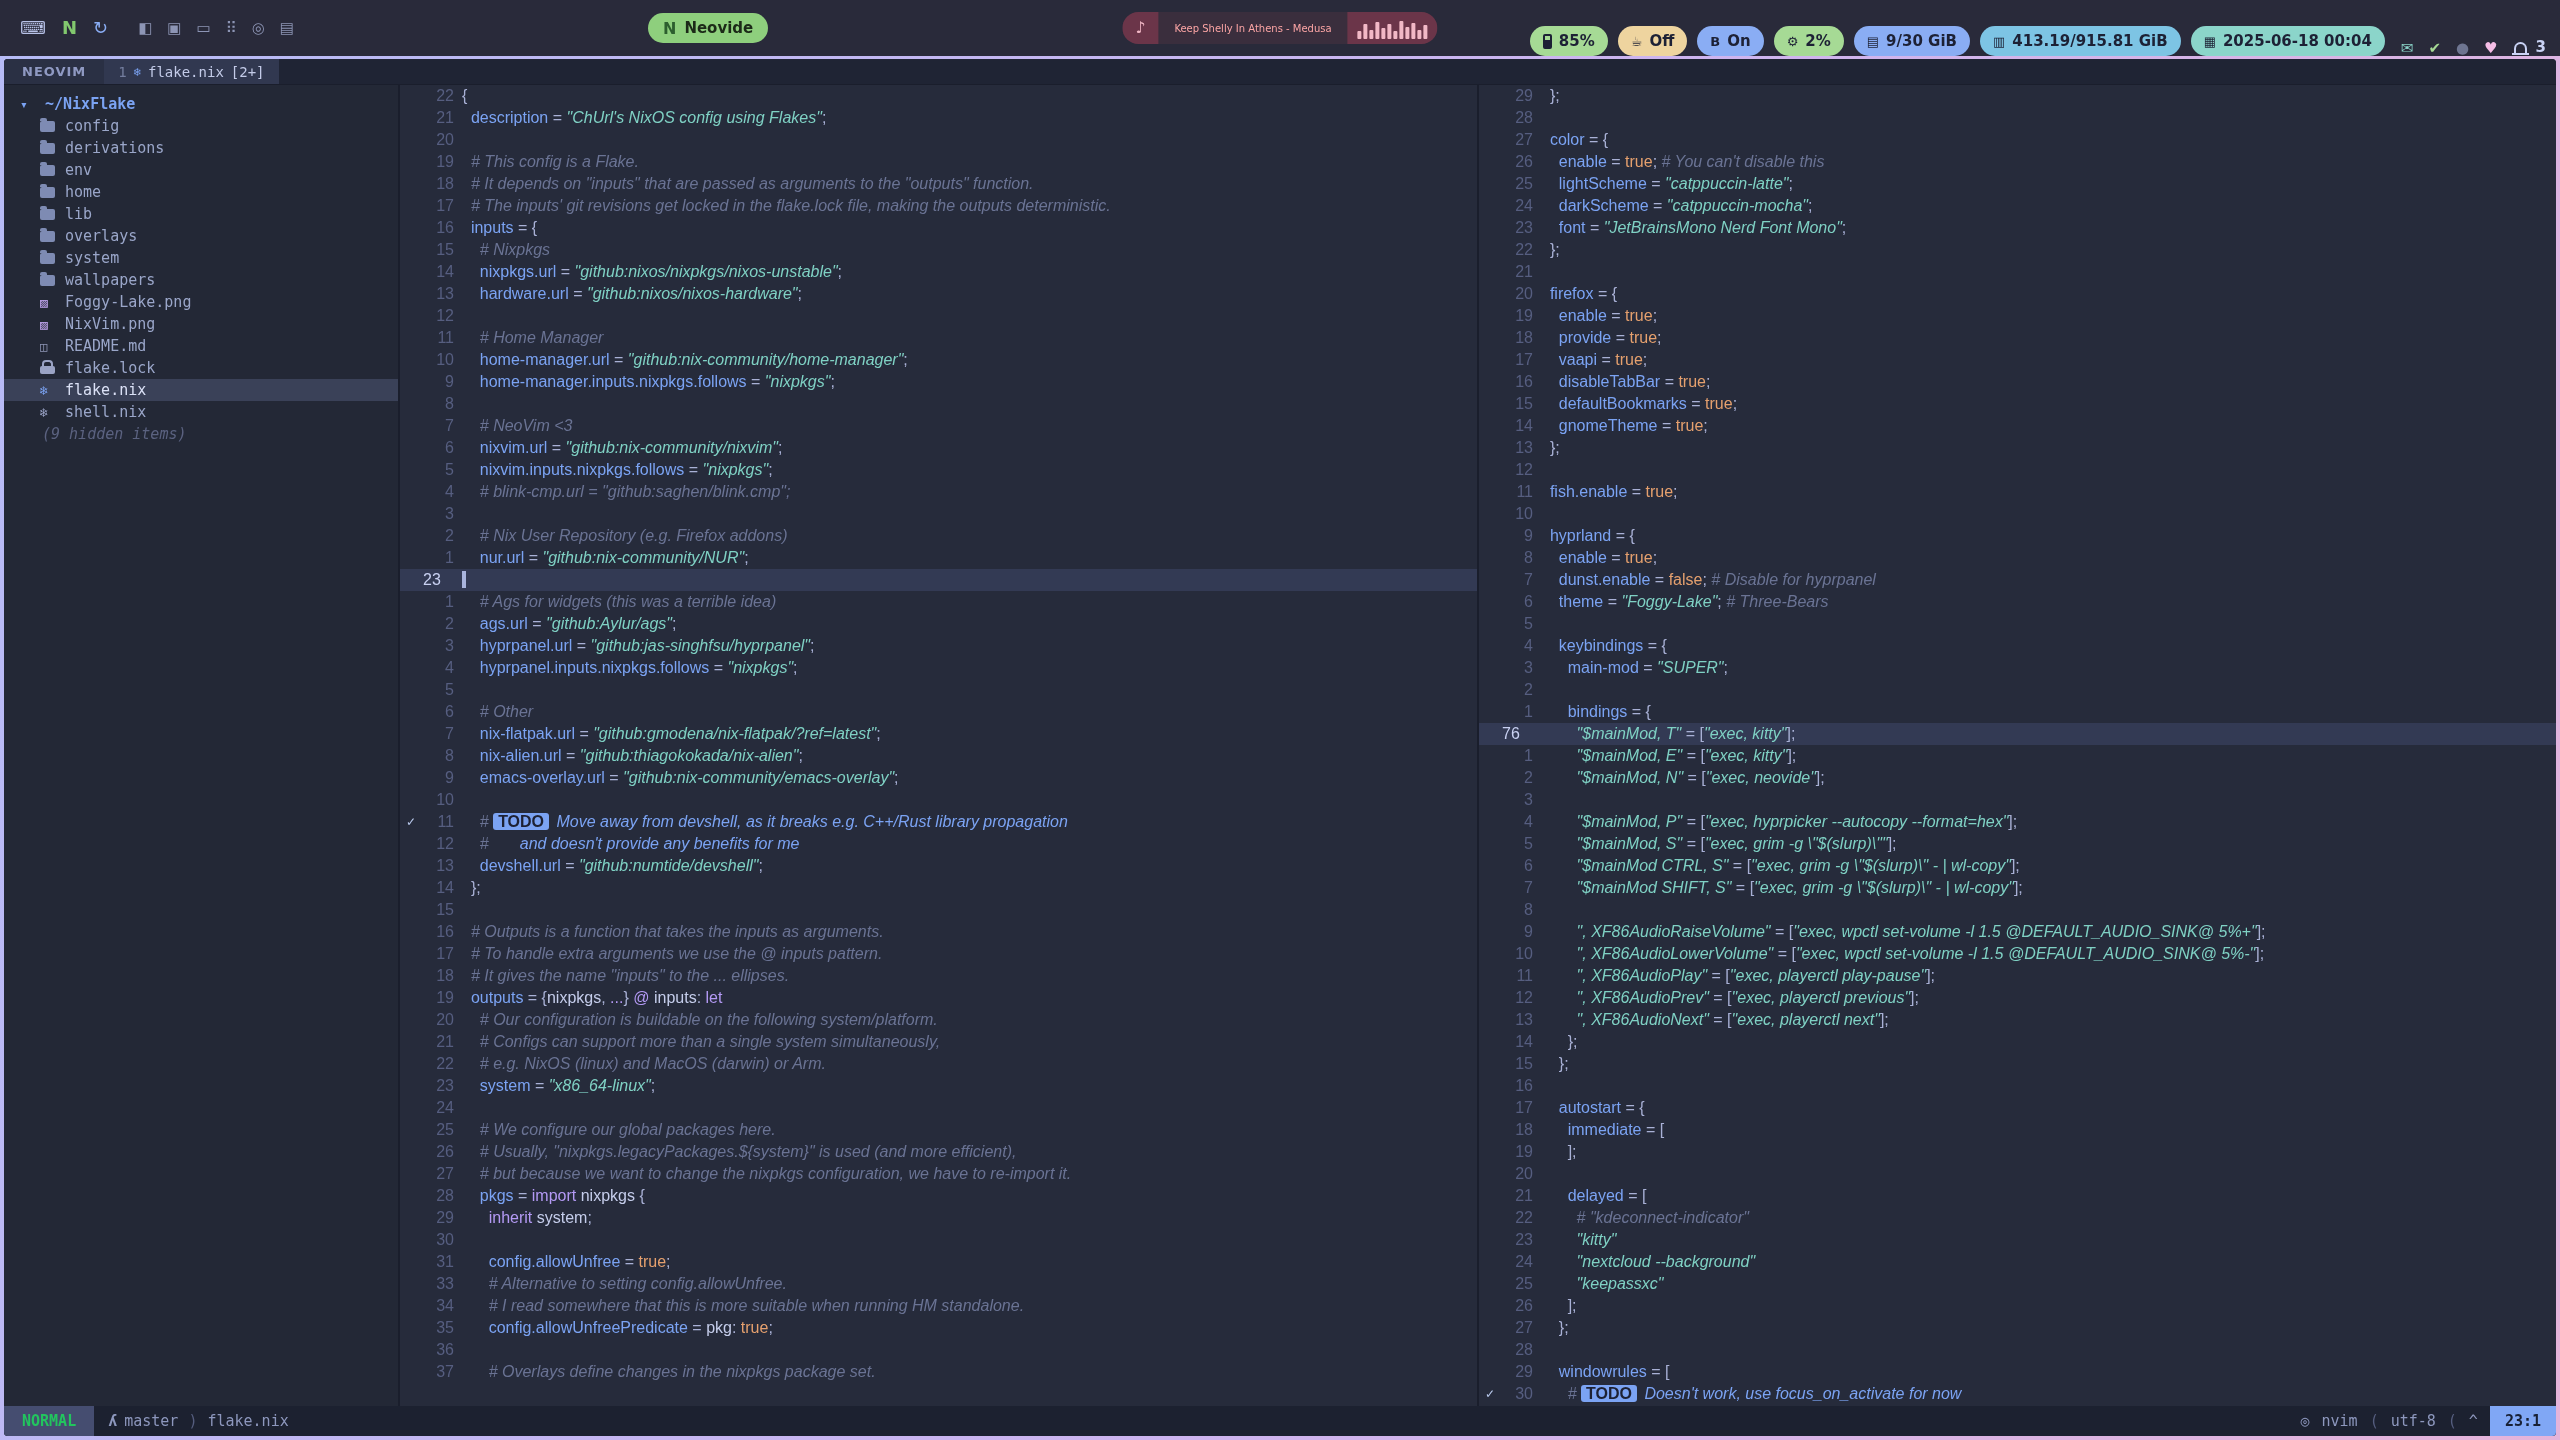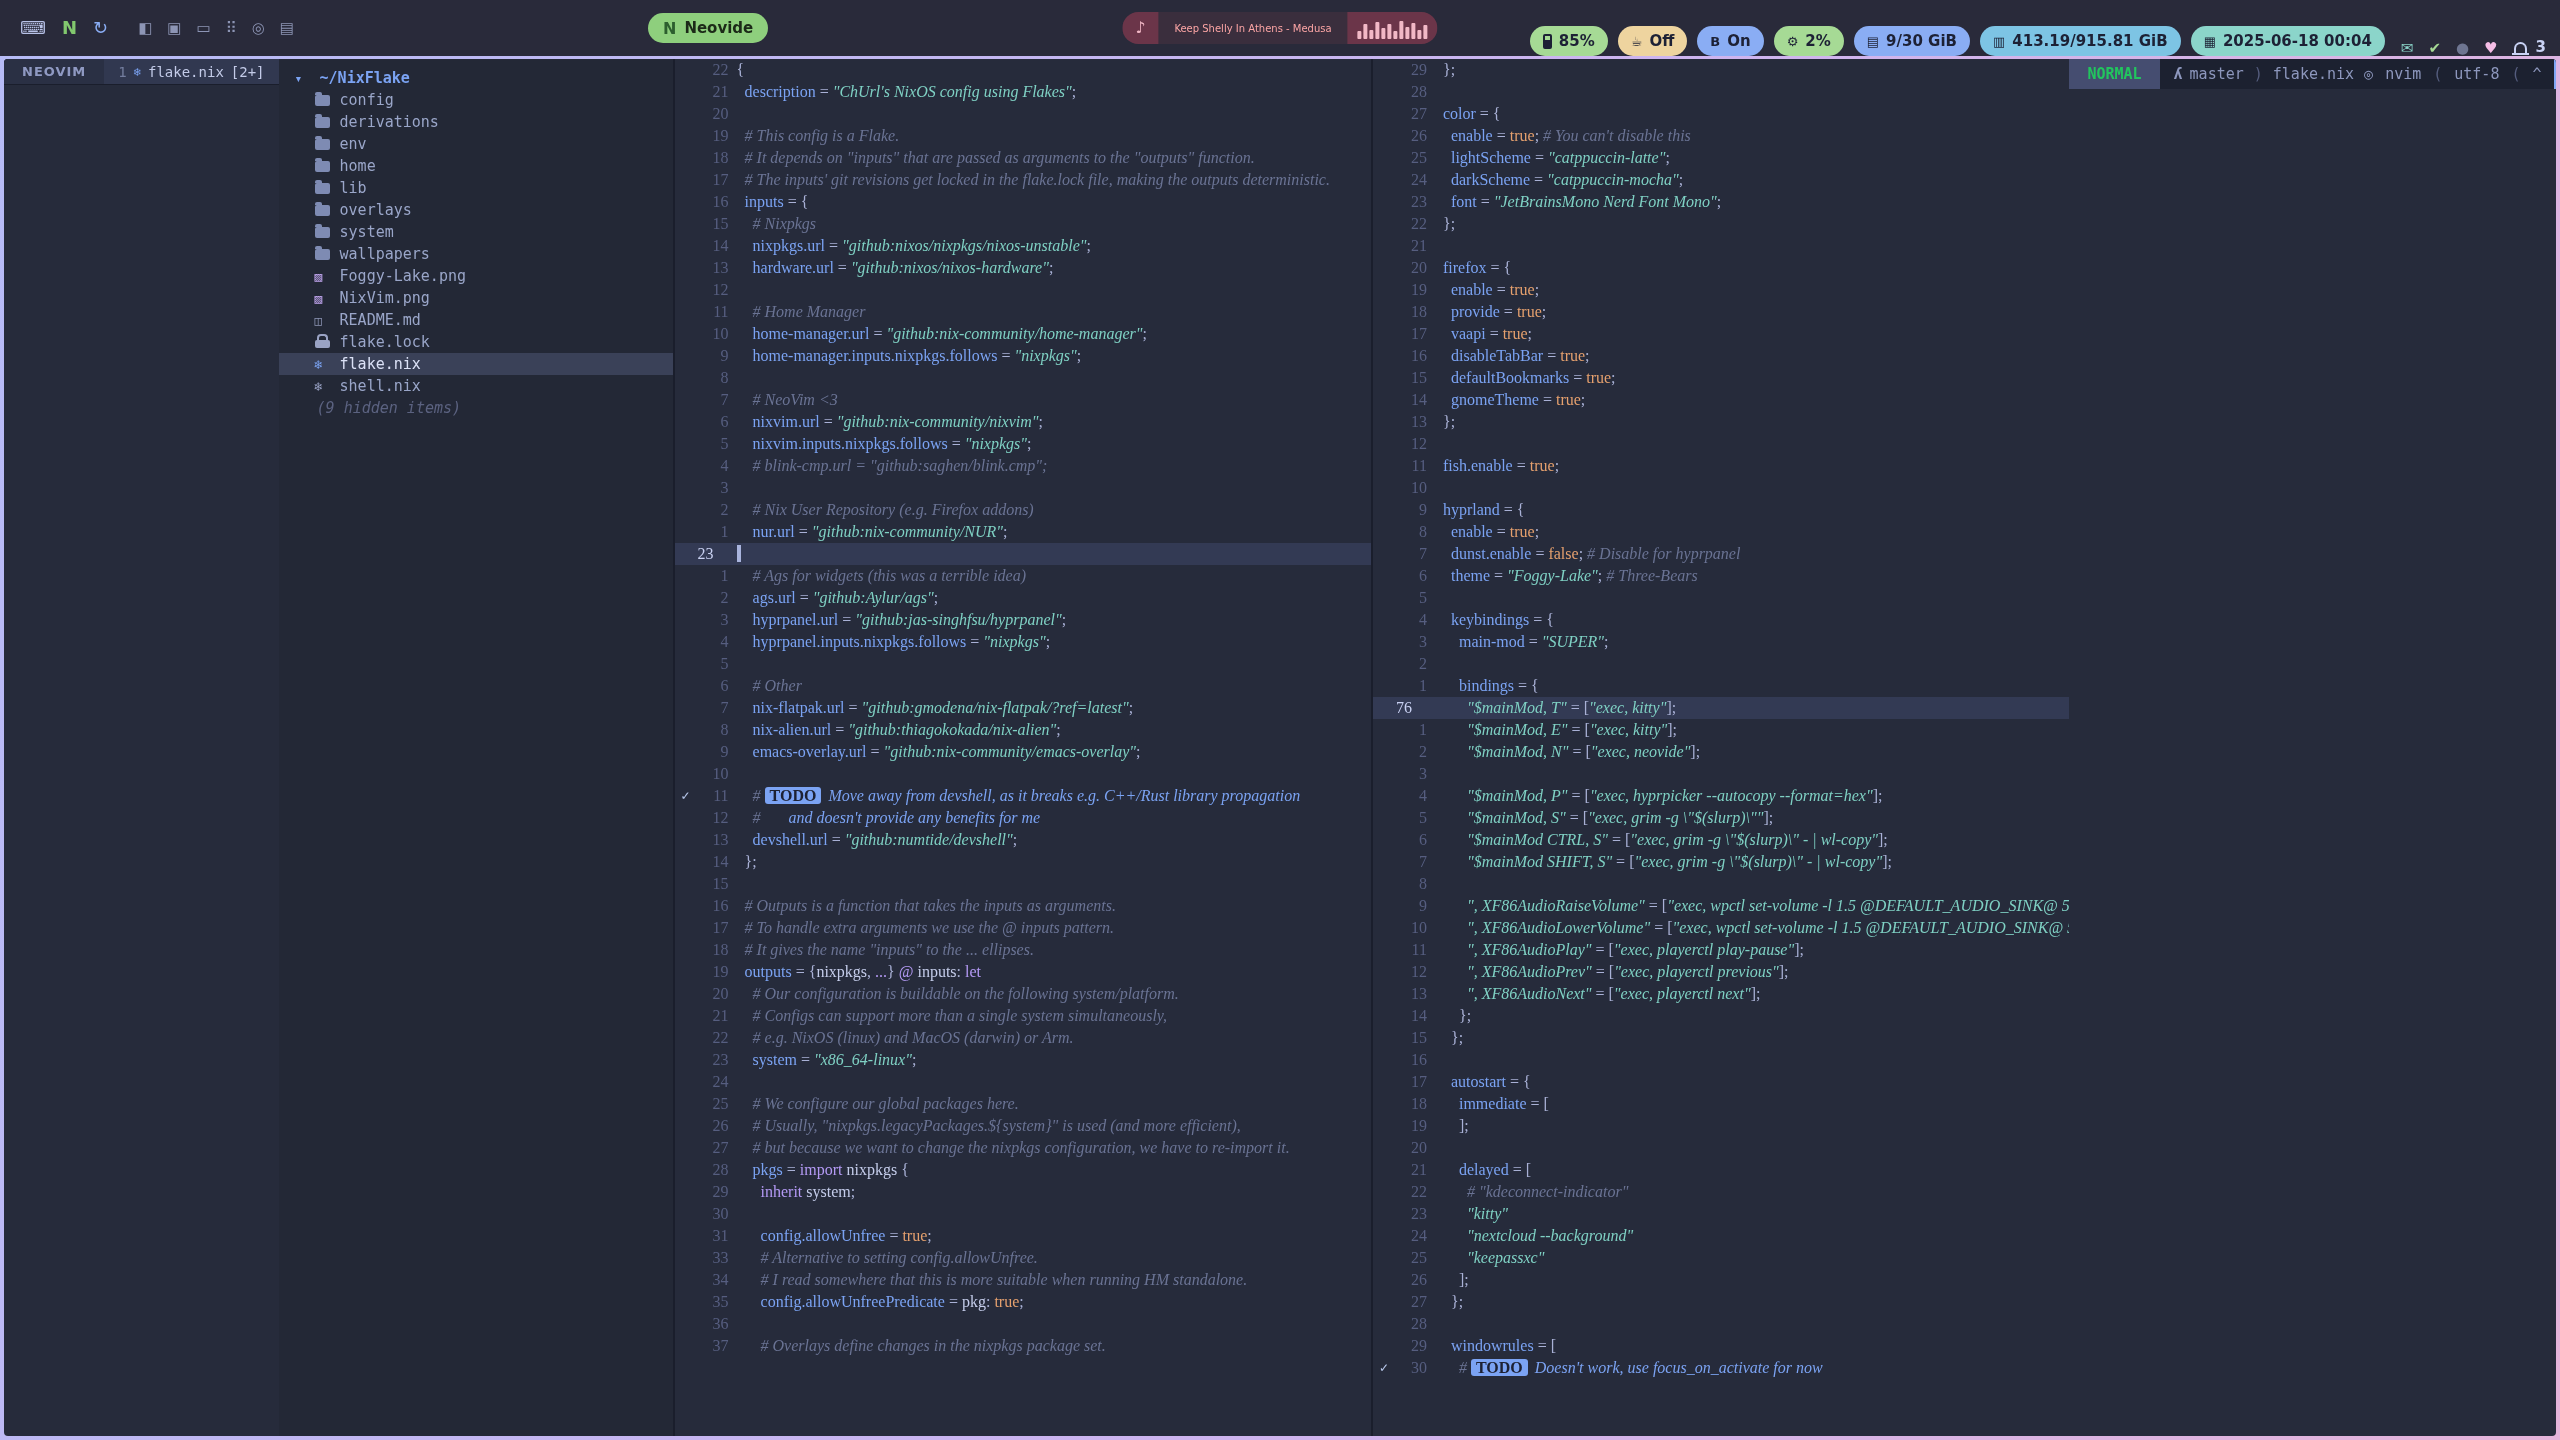--- a/index.html
+++ b/index.html
@@ -23,21 +23,21 @@
 .pills{display:flex;align-items:center;gap:10px}
 .pill{display:flex;align-items:center;gap:7px;height:30px;padding:0 13px;border-radius:15px;color:#1d2135;font-size:15px;font-weight:bold;white-space:nowrap}
 .pillico{font-size:13px}
 .i-batt{width:9px;height:15px;border:2px solid #1d2135;border-radius:2px;position:relative;display:inline-block;background:linear-gradient(to top,#1d2135 65%,transparent 65%)}
 .notif{display:flex;align-items:center;gap:9px;margin-left:4px}
 .bell{position:relative;width:13px;height:11px;border:2px solid #cad3f5;border-bottom:0;border-radius:7px 7px 0 0;display:inline-block}
 .bell::after{content:"";position:absolute;left:-4px;right:-4px;bottom:-2px;height:2px;background:#cad3f5}
 .ncount{color:#cad3f5;font-size:15px;font-weight:bold}
 
 
-.window{margin:3px 4px 4px;height:1377px;display:flex;flex-direction:row;background:#262b3b;border-radius:4px;overflow:hidden}
+.window{margin:3px 4px 4px;height:1377px;display:flex;flex-direction:column;background:#262b3b;border-radius:4px;overflow:hidden}
 
 
 .tabline{height:26px;background:#1f2434;display:flex;align-items:stretch;flex:none;border-bottom:1px solid #1a1e2c}
 .explorer-seg{display:flex;align-items:center;padding:0 18px;background:#2a3044;color:#8f99c2;font-size:13px;font-weight:bold;letter-spacing:1px}
 .buffer-tab{display:flex;align-items:center;gap:7px;padding:0 14px;background:#313850;font-family:"DejaVu Sans Mono",monospace;font-size:14px}
 .bufidx{color:#737d9e}
 .buficon{color:#7ba3f3;font-size:12px}
 .bufname{color:#c3cbe8}
 .bufmod{color:#c3cbe8}
 
@@ -48,21 +48,21 @@
 .srow.root{padding-left:16px;color:#7ba3f3;font-weight:bold}
 .srow.selected{background:#3a4158;color:#dbe1f6}
 .srow.note{color:#5b6280;font-style:italic;padding-left:38px}
 .glyph{margin-right:10px;font-size:13px;min-width:15px;display:inline-flex;align-items:center}
 .i-folder{width:15px;height:11px;background:#7e8bb3;border-radius:2px;position:relative;display:inline-block}
 .i-folder::before{content:"";position:absolute;top:-3px;left:0;width:7px;height:3px;background:#7e8bb3;border-radius:2px 2px 0 0}
 .i-lock{width:11px;height:8px;background:#9aa3c4;border-radius:2px;position:relative;display:inline-block;margin-top:4px}
 .i-lock::before{content:"";position:absolute;top:-6px;left:2px;width:7px;height:7px;border:2px solid #9aa3c4;border-bottom:0;border-radius:4px 4px 0 0}
 
 
-.pane{flex:1;overflow:hidden;font-family:Liberation Serif, serif;font-size:16px;line-height:22px}
+.pane{flex:1;overflow:hidden;font-family:Liberation Sans, sans-serif;font-size:16px;line-height:22px}
 .pane + .pane{border-left:2px solid #1a1e2c}
 .row{display:flex;height:22px}
 .row.current{background:#333a54}
 .sign{width:22px;flex:none;text-align:center;color:#b7c7ea;font-size:12px;line-height:22px}
 .num{width:40px;flex:none;text-align:right;padding-right:8px;color:#565e80}
 .num.curnum{text-align:left;padding-left:1px;color:#c9d1f2}
 .codeseg{flex:1;white-space:pre;overflow:hidden;color:#c5cdeb}
 .tc{color:#6a7394;font-style:italic}
 .tk{color:#7ba3f3}
 .ts{color:#7fd1c4;font-style:italic}

